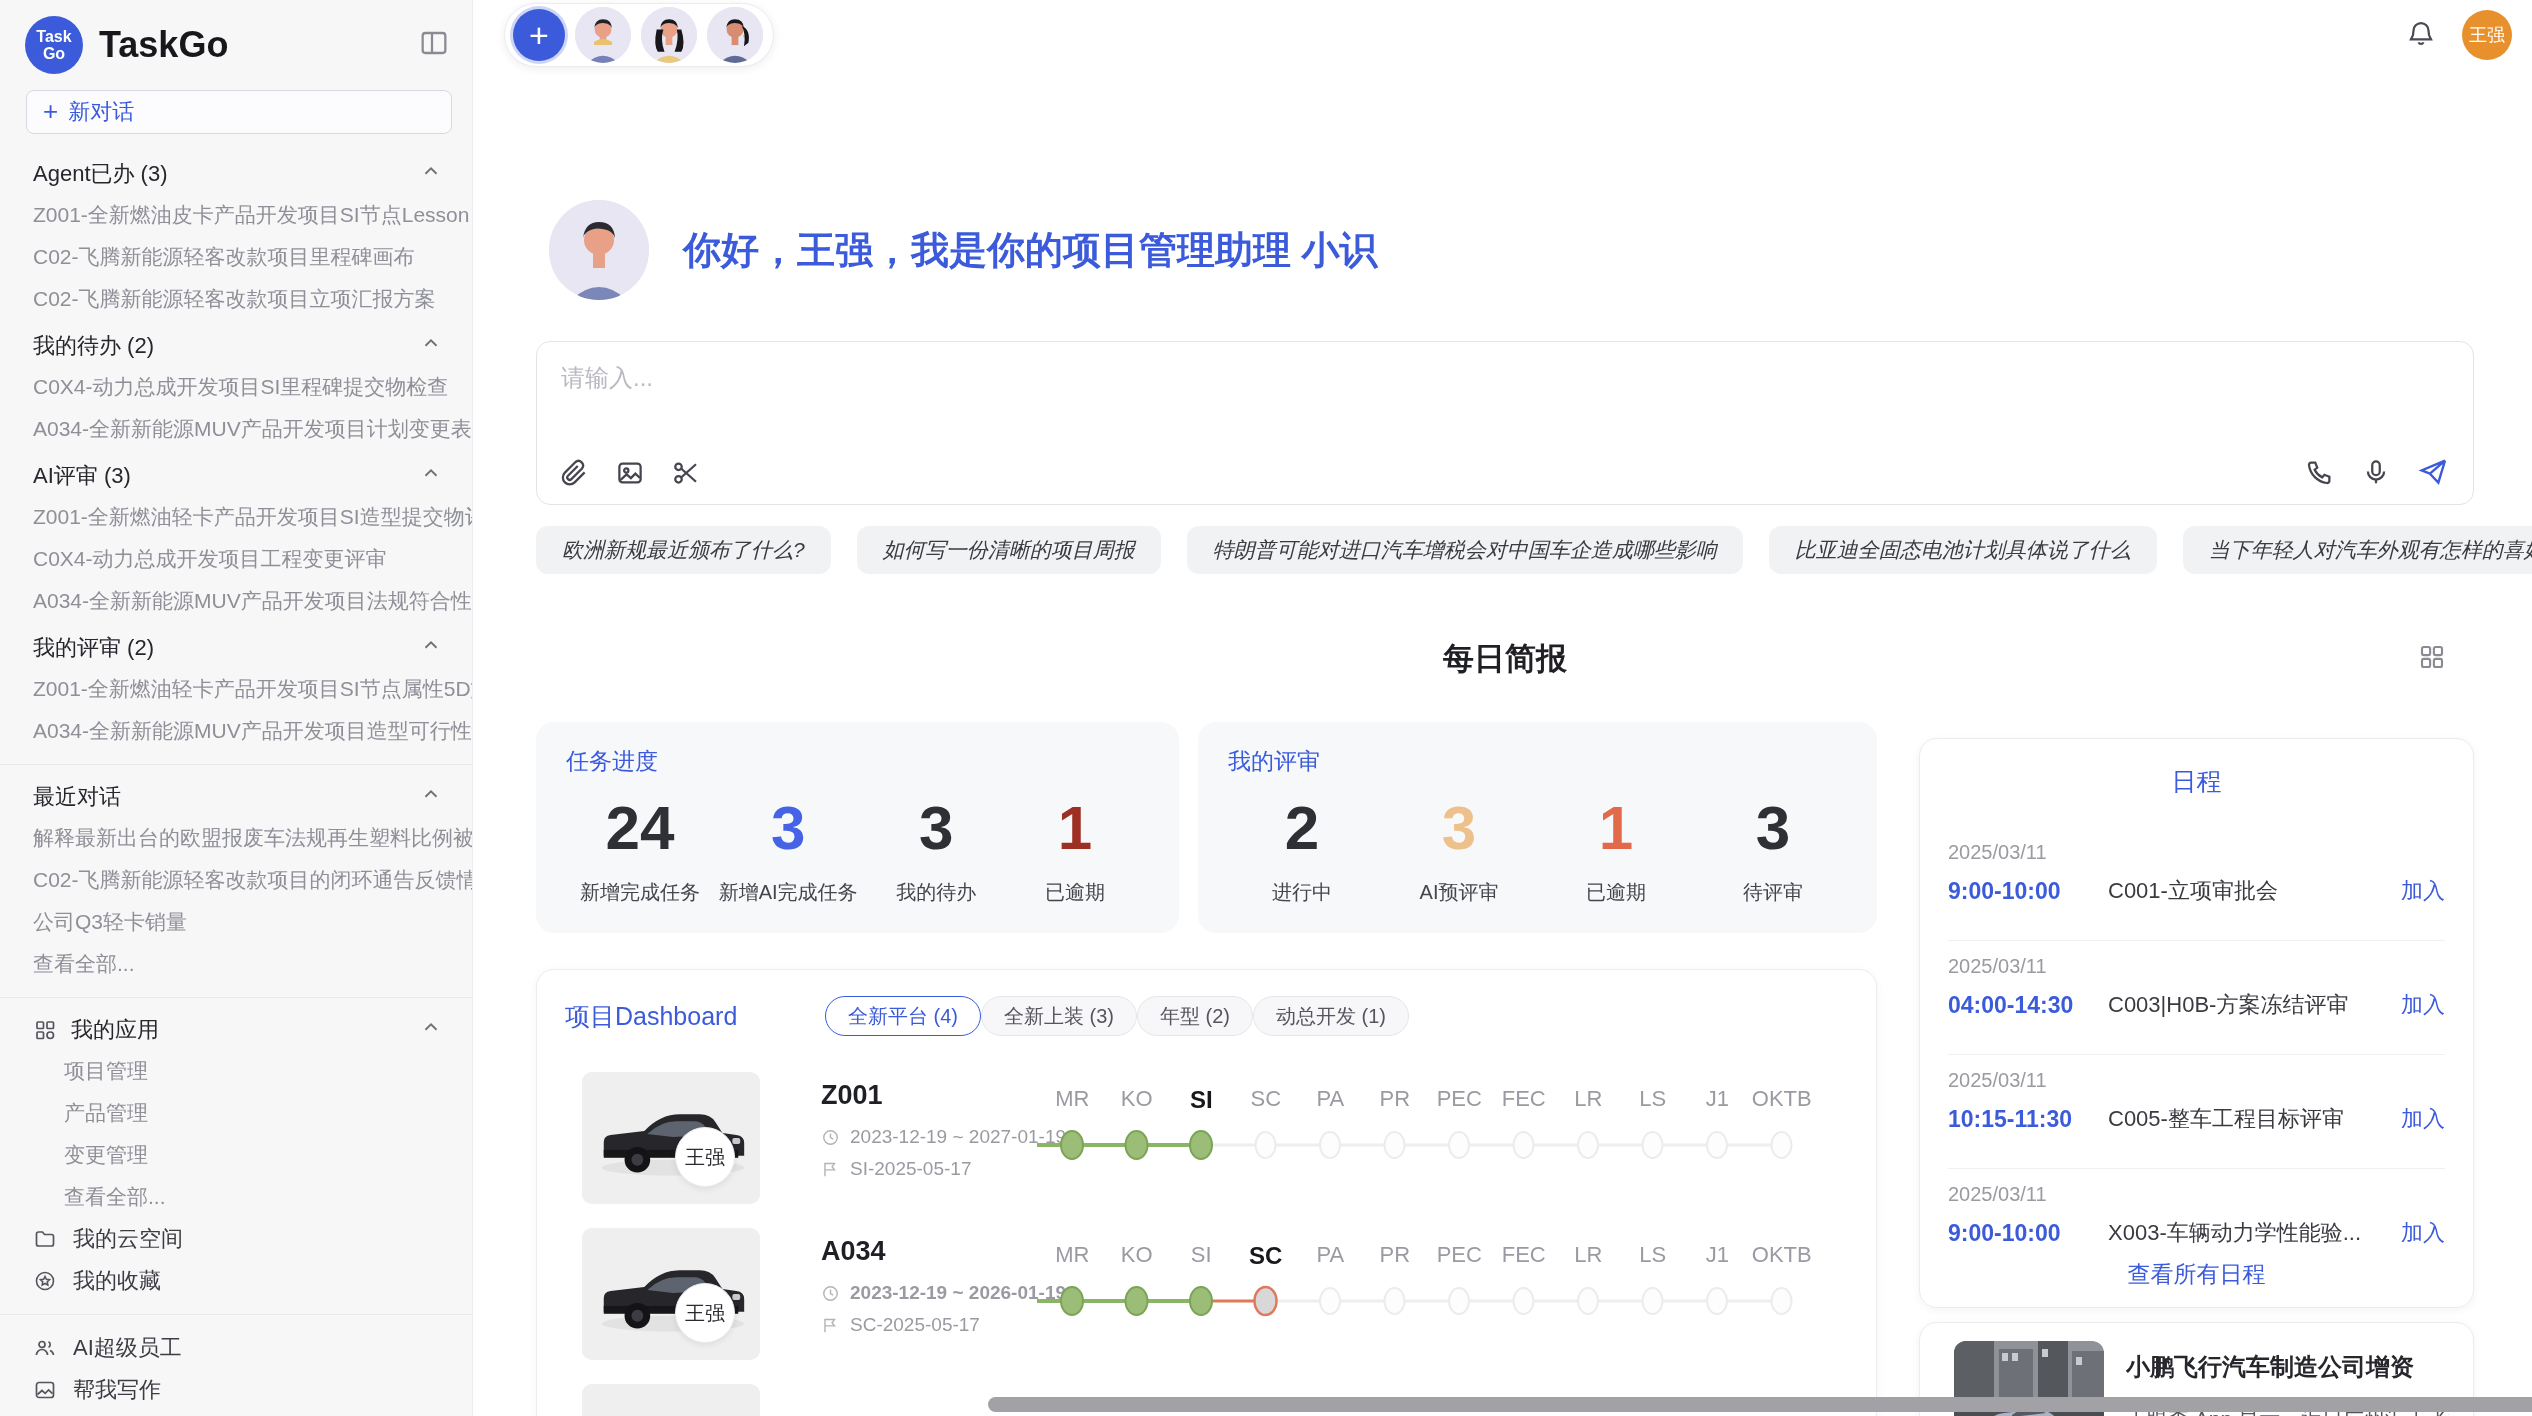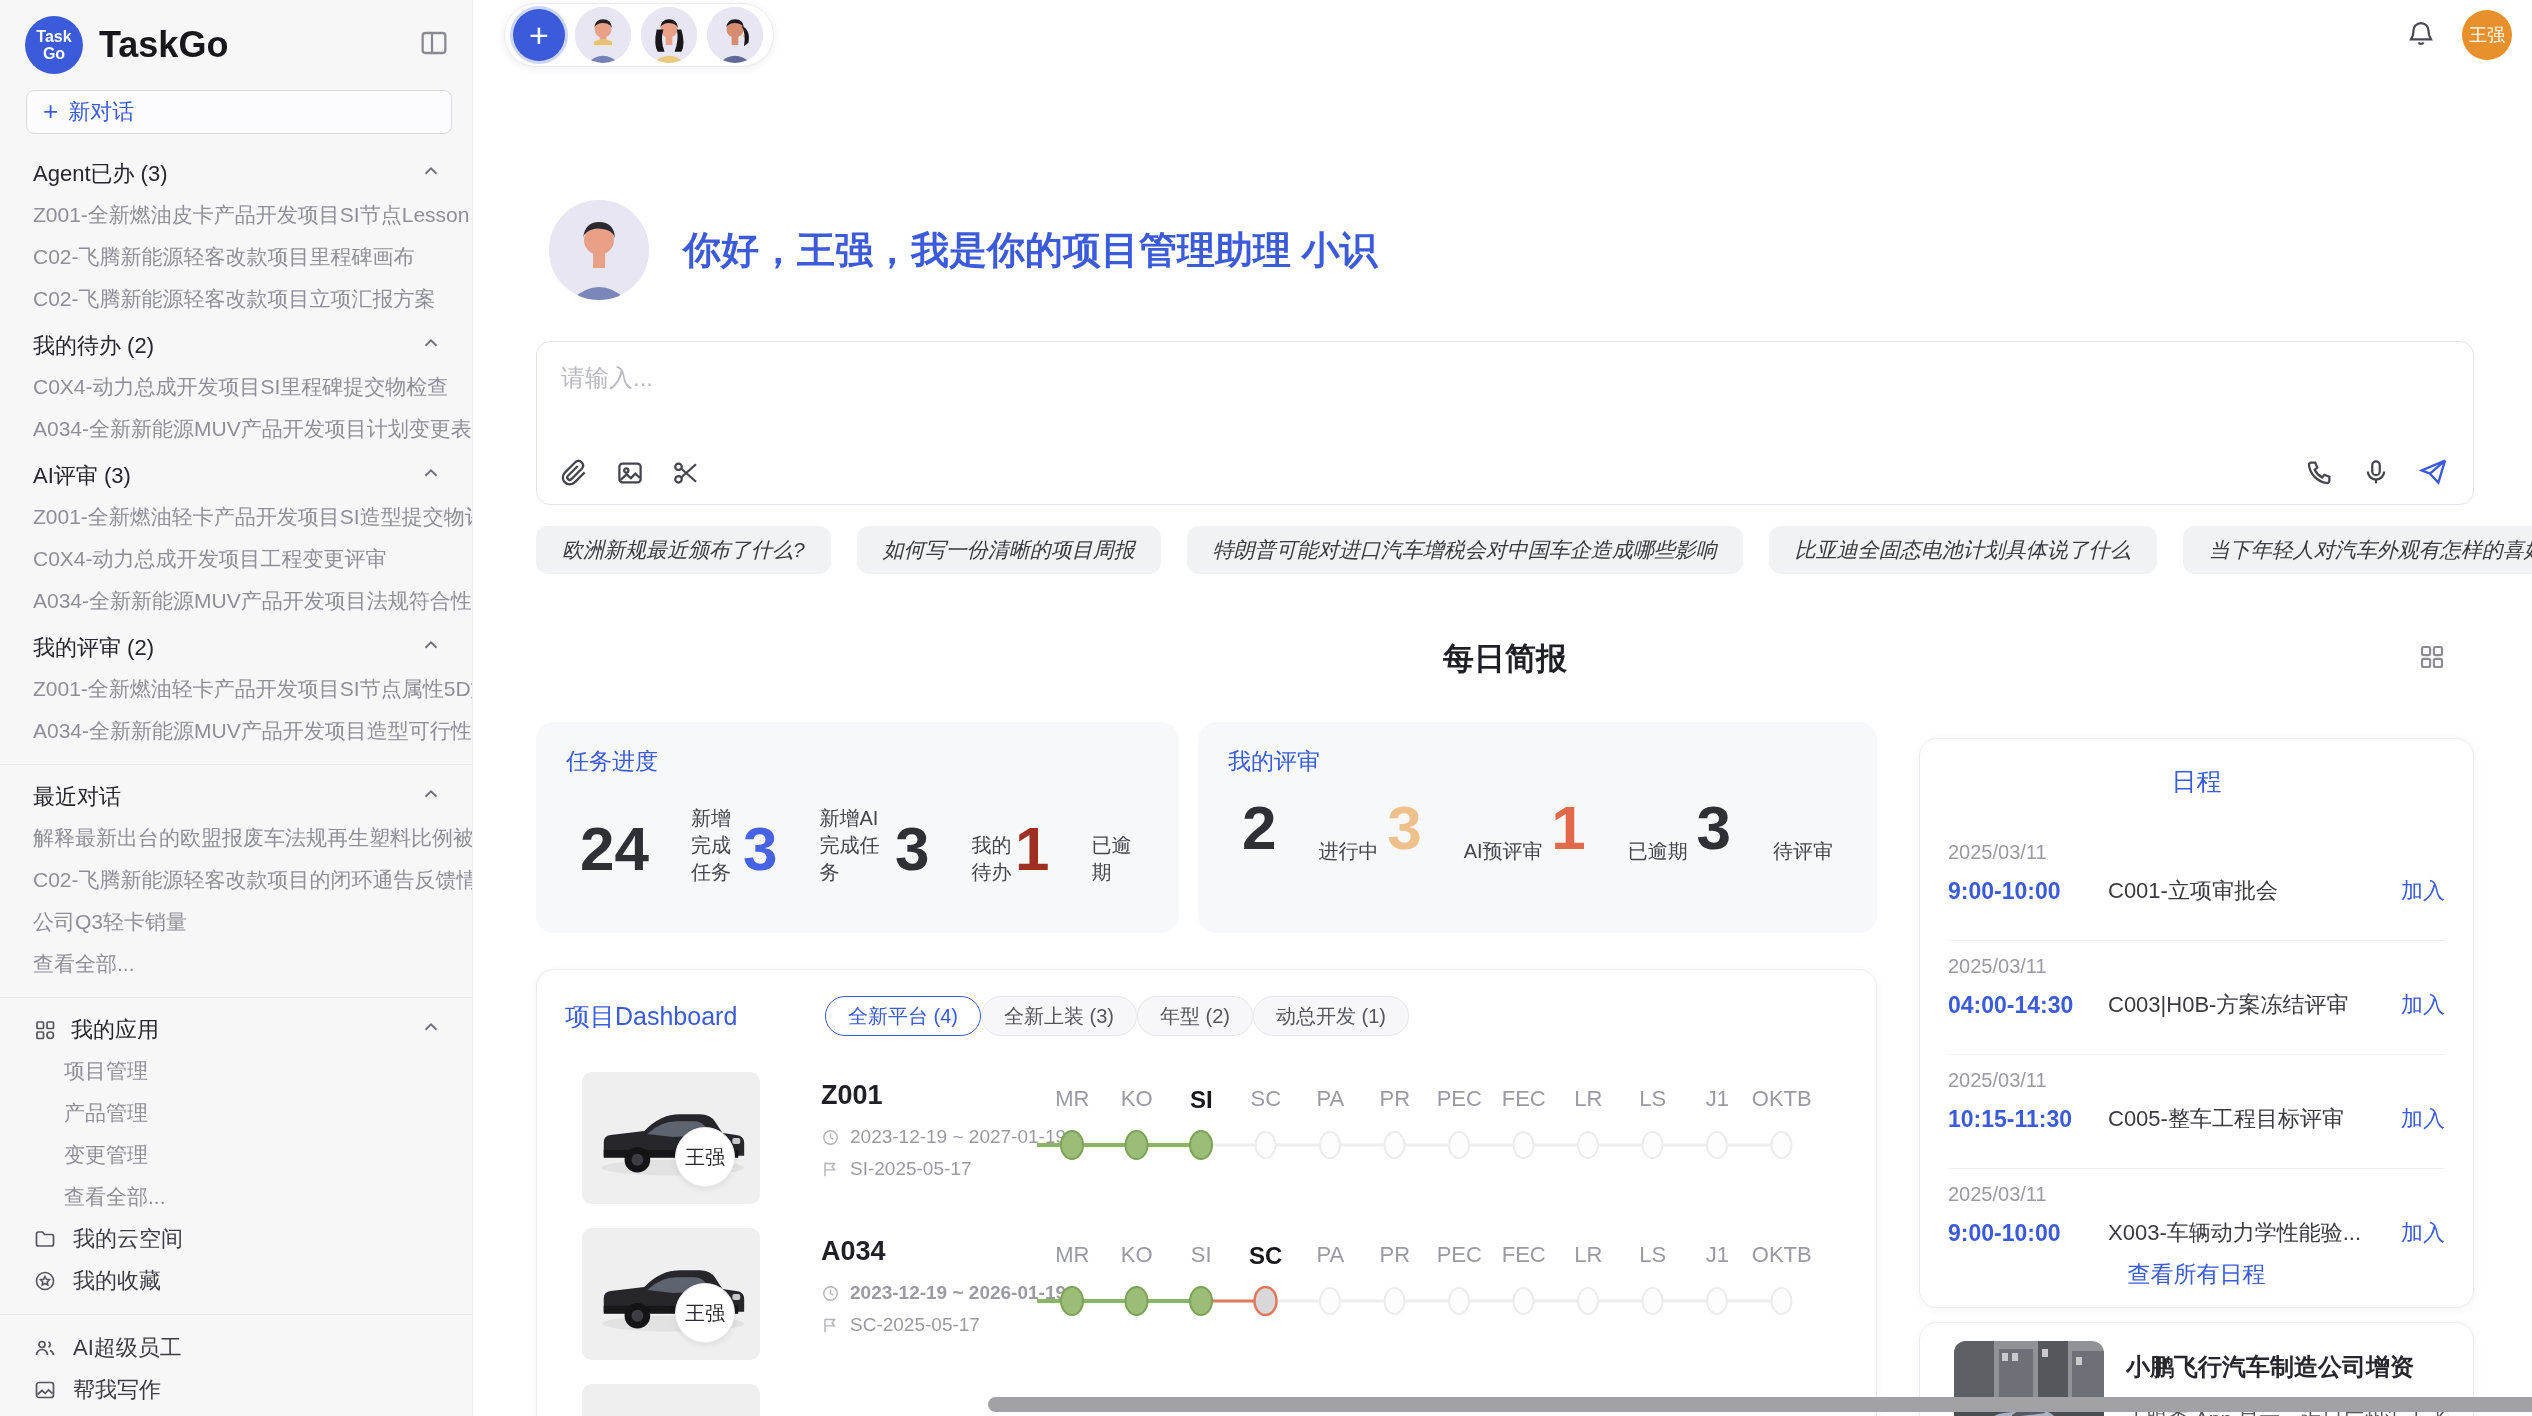--- a/index.html
+++ b/index.html
@@ -47,21 +47,21 @@
 
   .chips{position:absolute;left:63px;top:526px;width:1938px;display:flex;gap:26px;}
   .chip{background:#f1f2f4;border-radius:12px;height:48px;display:flex;align-items:center;padding:0 26px;font-size:21px;color:#3a3a41;cursor:pointer;white-space:nowrap;font-style:italic;}
 
   .brief-title{position:absolute;left:63px;top:638px;width:1938px;text-align:center;font-size:31px;font-weight:bold;color:#1f1f26;}
   .brief-grid{position:absolute;left:1944px;top:642px;color:#8a8a93;cursor:pointer;}
 
   .stat-card{position:absolute;top:722px;height:211px;background:#f7f8fa;border-radius:18px;padding:24px 30px;}
   .stat-card .t{font-size:23px;color:#3b5bdb;}
   .stat-row{display:flex;justify-content:space-between;margin-top:14px;padding:0 14px;}
-  .stat{display:flex;flex-direction:row;align-items:flex-end;min-width:120px;gap:42px;}
+  .stat{display:flex;flex-direction:column;align-items:center;min-width:120px;}
   .stat .v{font-size:62px;font-weight:bold;line-height:74px;}
   .stat .l{font-size:20px;color:#45454d;margin-top:14px;}
 
   .sched{position:absolute;left:1446px;top:722px;width:555px;height:570px;background:#fff;border:1px solid #ececf0;border-radius:18px;box-shadow:0 2px 10px rgba(40,40,60,.05);margin-top:16px;}
   .sched .t{margin-top:26px;text-align:center;font-size:25px;color:#3b5bdb;}
   .ev{position:absolute;left:28px;right:28px;height:114px;}
   .ev .d{font-size:20px;color:#9a9aa2;padding-top:14px;}
   .ev .row2{display:flex;align-items:center;margin-top:12px;}
   .ev .tm{font-size:23px;font-weight:bold;color:#3b5bdb;width:160px;}
   .ev .nm{font-size:22px;color:#3a3a41;flex:1;white-space:nowrap;overflow:hidden;}

